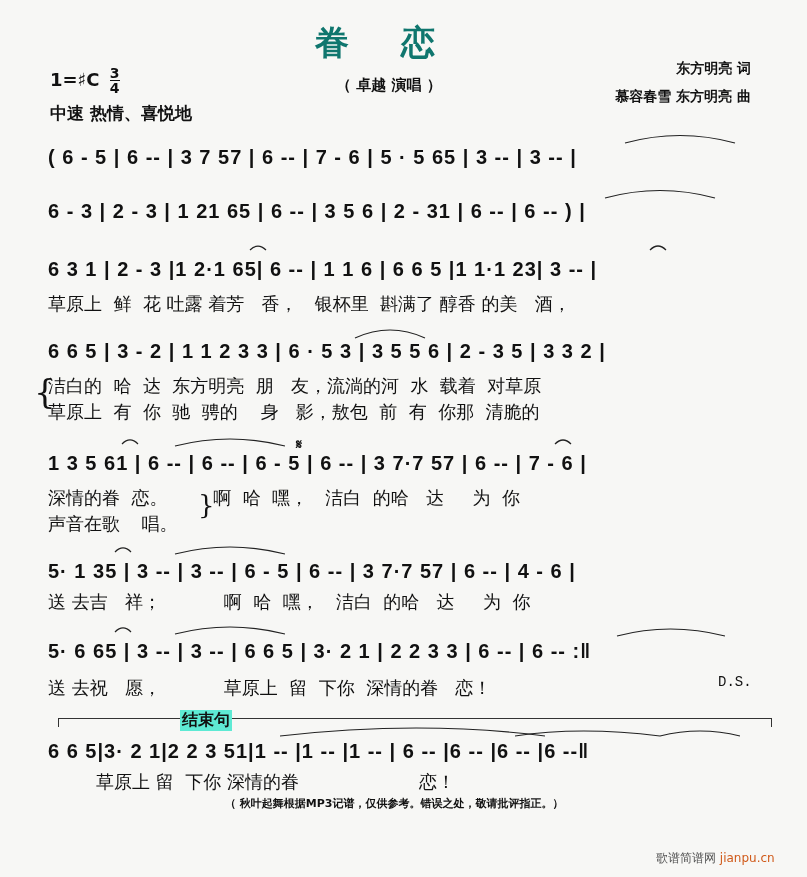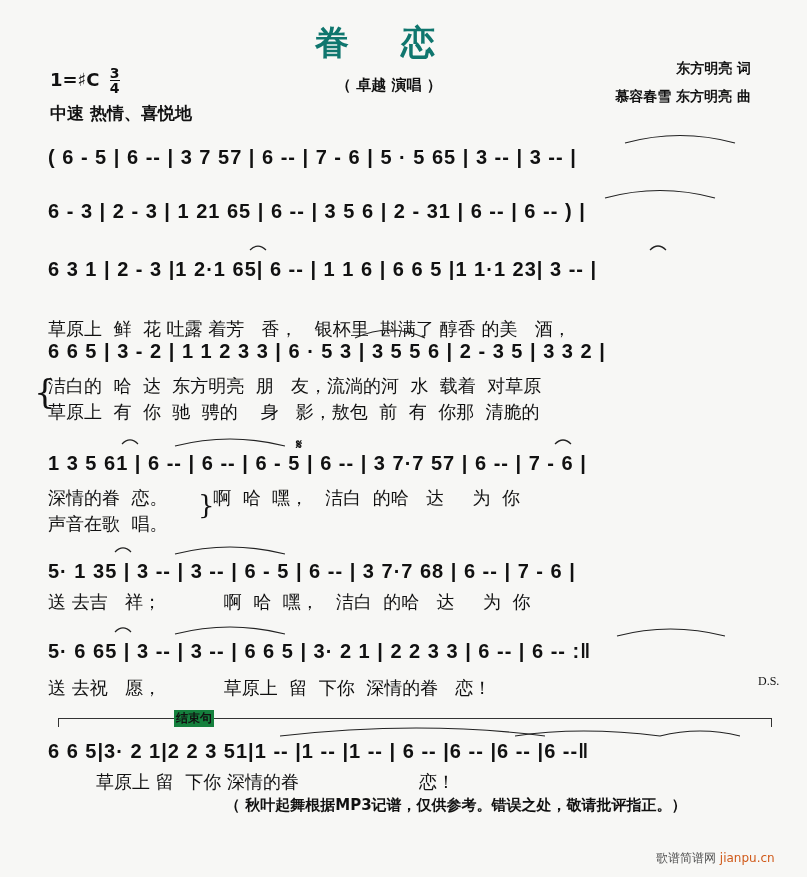--- a/index.html
+++ b/index.html
@@ -11,25 +11,25 @@
   .frac{display:inline-block;vertical-align:middle;text-align:center;line-height:14px;font-size:14px;margin-left:4px;}
   .frac span{display:block;}
   .frac .top{border-bottom:1px solid #111;}
   .tempo{left:50px;top:102px;font-size:17px;font-weight:bold;white-space:nowrap;}
   .lyricist{right:56px;top:60px;font-size:14px;font-weight:bold;white-space:nowrap;text-align:center;}
   .composer{right:56px;top:88px;font-size:14px;font-weight:bold;white-space:nowrap;text-align:right;margin-left:32px;}
   .row{position:absolute;left:48px;width:720px;}
   .notes{position:absolute;left:0;font-size:20px;font-weight:bold;white-space:pre;letter-spacing:1px;font-family:"Liberation Sans",sans-serif;}
   .lyric{position:absolute;left:0;font-size:18px;white-space:pre;font-family:"DejaVu Serif",serif;}
   .brace{position:absolute;font-size:34px;font-family:"DejaVu Serif",serif;line-height:1;}
-  .ds{position:absolute;font-size:12px;font-family:Liberation Serif, serif;margin-left:40px;}
+  .ds{position:absolute;font-size:14px;font-family:Liberation Mono, monospace;}
   .segno{position:absolute;font-size:14px;font-weight:bold;}
   .ending{position:absolute;left:58px;top:718px;width:712px;height:8px;border-top:1px solid #333;border-left:1px solid #333;border-right:1px solid #333;}
-  .ending-label{position:absolute;left:174px;top:710px;font-size:12px;font-weight:bold;background:#15803d;padding:0 2px;}
-  .footnote{position:absolute;left:225px;top:796px;font-size:15px;font-weight:bold;white-space:nowrap;}
+  .ending-label{position:absolute;left:180px;top:710px;font-size:16px;font-weight:bold;background:#5eead4;padding:0 2px;}
+  .footnote{position:absolute;left:225px;top:796px;font-size:11px;font-weight:bold;white-space:nowrap;}
   .watermark{position:absolute;left:656px;top:850px;font-size:12px;color:#555;white-space:nowrap;font-family:"DejaVu Serif",serif;text-align:right;}
   .watermark .url{color:#d05a1a;font-family:"DejaVu Sans",sans-serif;}
   svg.arcs{position:absolute;left:0;top:0;width:807px;height:877px;pointer-events:none;}
 </style>
 </head>
 <body>
 
 <div class="abs title">眷恋</div>
 <div class="abs performer">（ 卓越 演唱 ）</div>
 <div class="abs key">
@@ -46,40 +46,40 @@
 <div class="row" style="top:146px;">
   <div class="notes">( 6 - 5 | 6 -- | 3 7 57 | 6 -- | 7 - 6 | 5 · 5 65 | 3 -- | 3 -- |</div>
 </div>
 
 <div class="row" style="top:200px;">
   <div class="notes">6 - 3 | 2 - 3 | 1 21 65 | 6 -- | 3 5 6 | 2 - 31 | 6 -- | 6 -- ) |</div>
 </div>
 
 <div class="row" style="top:258px;">
   <div class="notes">6 3 1 | 2 - 3 |1 2·1 65| 6 -- | 1 1 6 | 6 6 5 |1 1·1 23| 3 -- |</div>
-  <div class="lyric" style="top:34px;margin-top:25px;">草原上  鲜  花 吐露 着芳   香，   银杯里  斟满了 醇香 的美   酒，</div>
+  <div class="lyric" style="top:34px;">草原上  鲜  花 吐露 着芳   香，   银杯里  斟满了 醇香 的美   酒，</div>
 </div>
 
 <div class="row" style="top:340px;">
   <div class="notes">6 6 5 | 3 - 2 | 1 1 2 3 3 | 6 · 5 3 | 3 5 5 6 | 2 - 3 5 | 3 3 2 |</div>
   <div class="brace" style="left:-14px;top:34px;">{</div>
   <div class="lyric" style="top:34px;">洁白的  哈  达  东方明亮  朋   友，流淌的河  水  载着  对草原</div>
   <div class="lyric" style="top:60px;">草原上  有  你  驰  骋的    身   影，敖包  前  有  你那  清脆的</div>
 </div>
 
 <div class="row" style="top:452px;">
   <div class="segno" style="left:248px;top:-16px;">𝄋</div>
   <div class="notes">1 3 5 61 | 6 -- | 6 -- | 6 - 5 | 6 -- | 3 7·7 57 | 6 -- | 7 - 6 |</div>
   <div class="lyric" style="top:34px;text-align:center;">深情的眷  恋。        啊  哈  嘿，   洁白  的哈   达     为  你</div>
-  <div class="lyric" style="top:60px;">声音在歌  唱。</div>
+  <div class="lyric" style="top:60px;font-family:Liberation Mono, monospace;">声音在歌  唱。</div>
   <div class="brace" style="left:150px;top:40px;font-size:26px;">}</div>
 </div>
 
 <div class="row" style="top:560px;">
-  <div class="notes">5· 1 35 | 3 -- | 3 -- | 6 - 5 | 6 -- | 3 7·7 68 | 6 -- | 7 - 6 |</div>
+  <div class="notes">5· 1 35 | 3 -- | 3 -- | 6 - 5 | 6 -- | 3 7·7 57 | 6 -- | 4 - 6 |</div>
   <div class="lyric" style="top:30px;">送 去吉   祥；           啊  哈  嘿，   洁白  的哈   达     为  你</div>
 </div>
 
 <div class="row" style="top:640px;">
   <div class="notes">5· 6 65 | 3 -- | 3 -- | 6 6 5 | 3· 2 1 | 2 2 3 3 | 6 -- | 6 -- :‖</div>
   <div class="lyric" style="top:36px;">送 去祝   愿，           草原上  留  下你  深情的眷   恋！</div>
   <div class="ds" style="left:670px;top:34px;">D.S.</div>
 </div>
 
 <div class="ending"></div>

